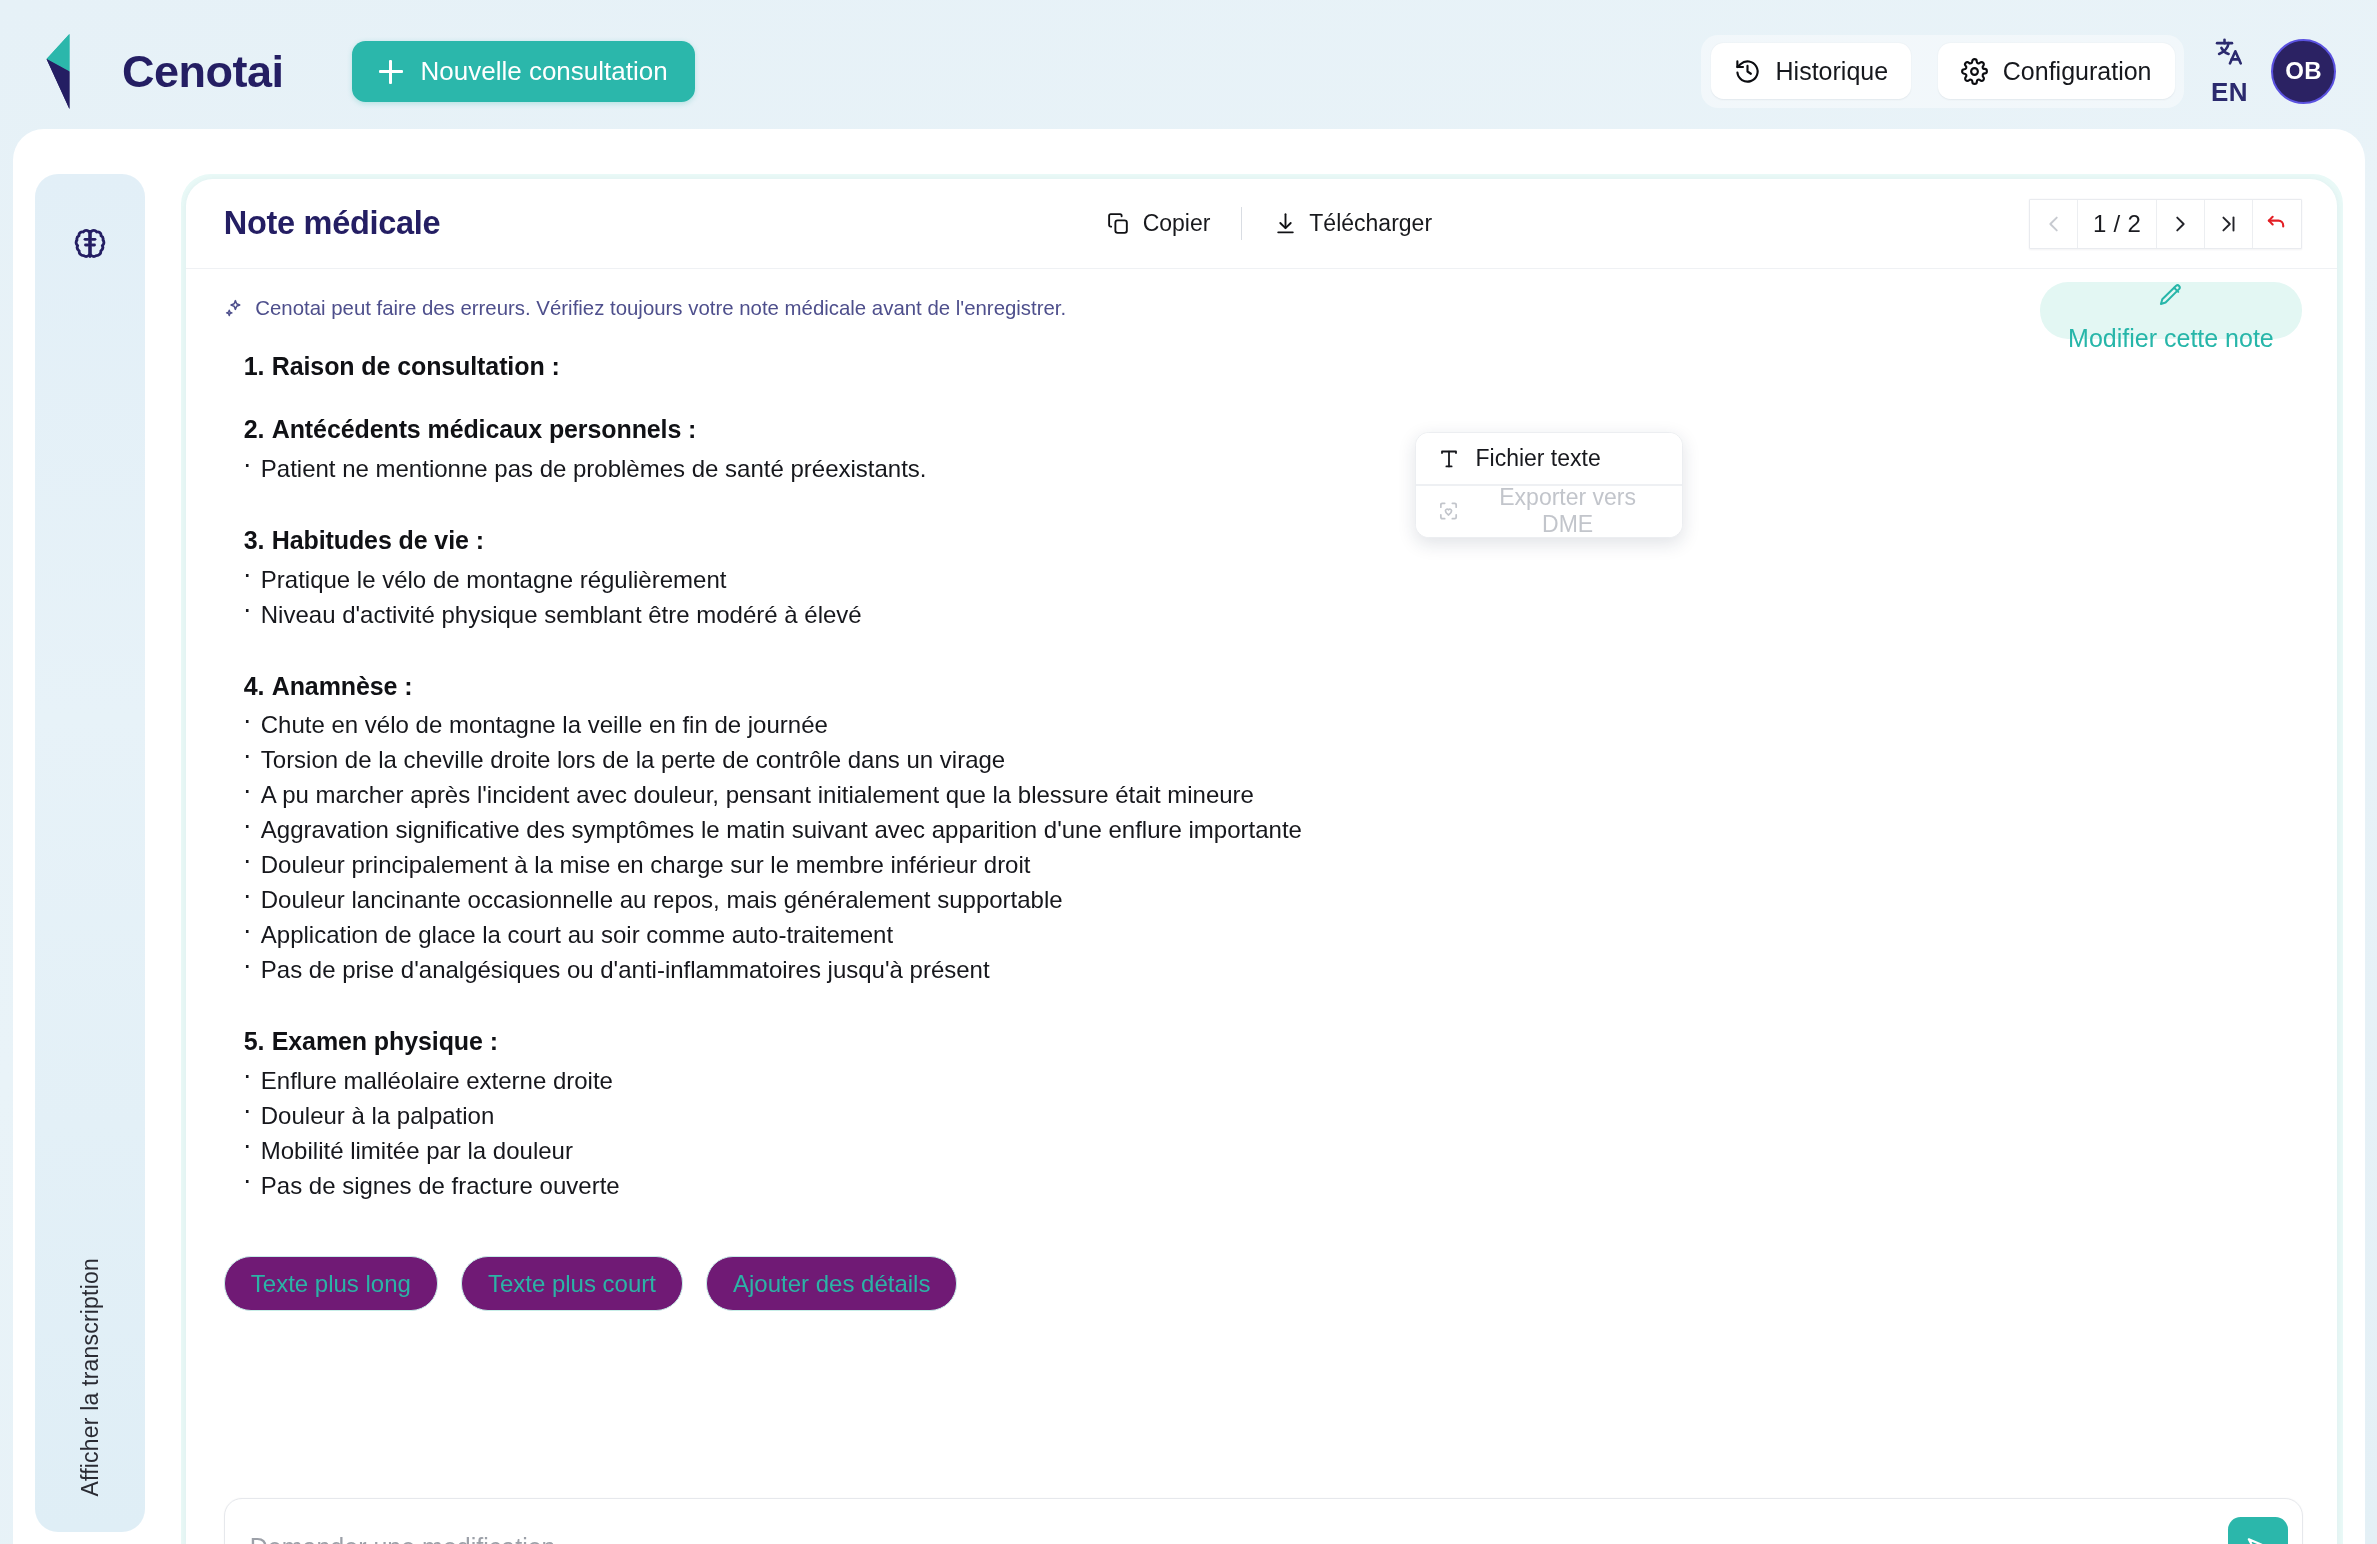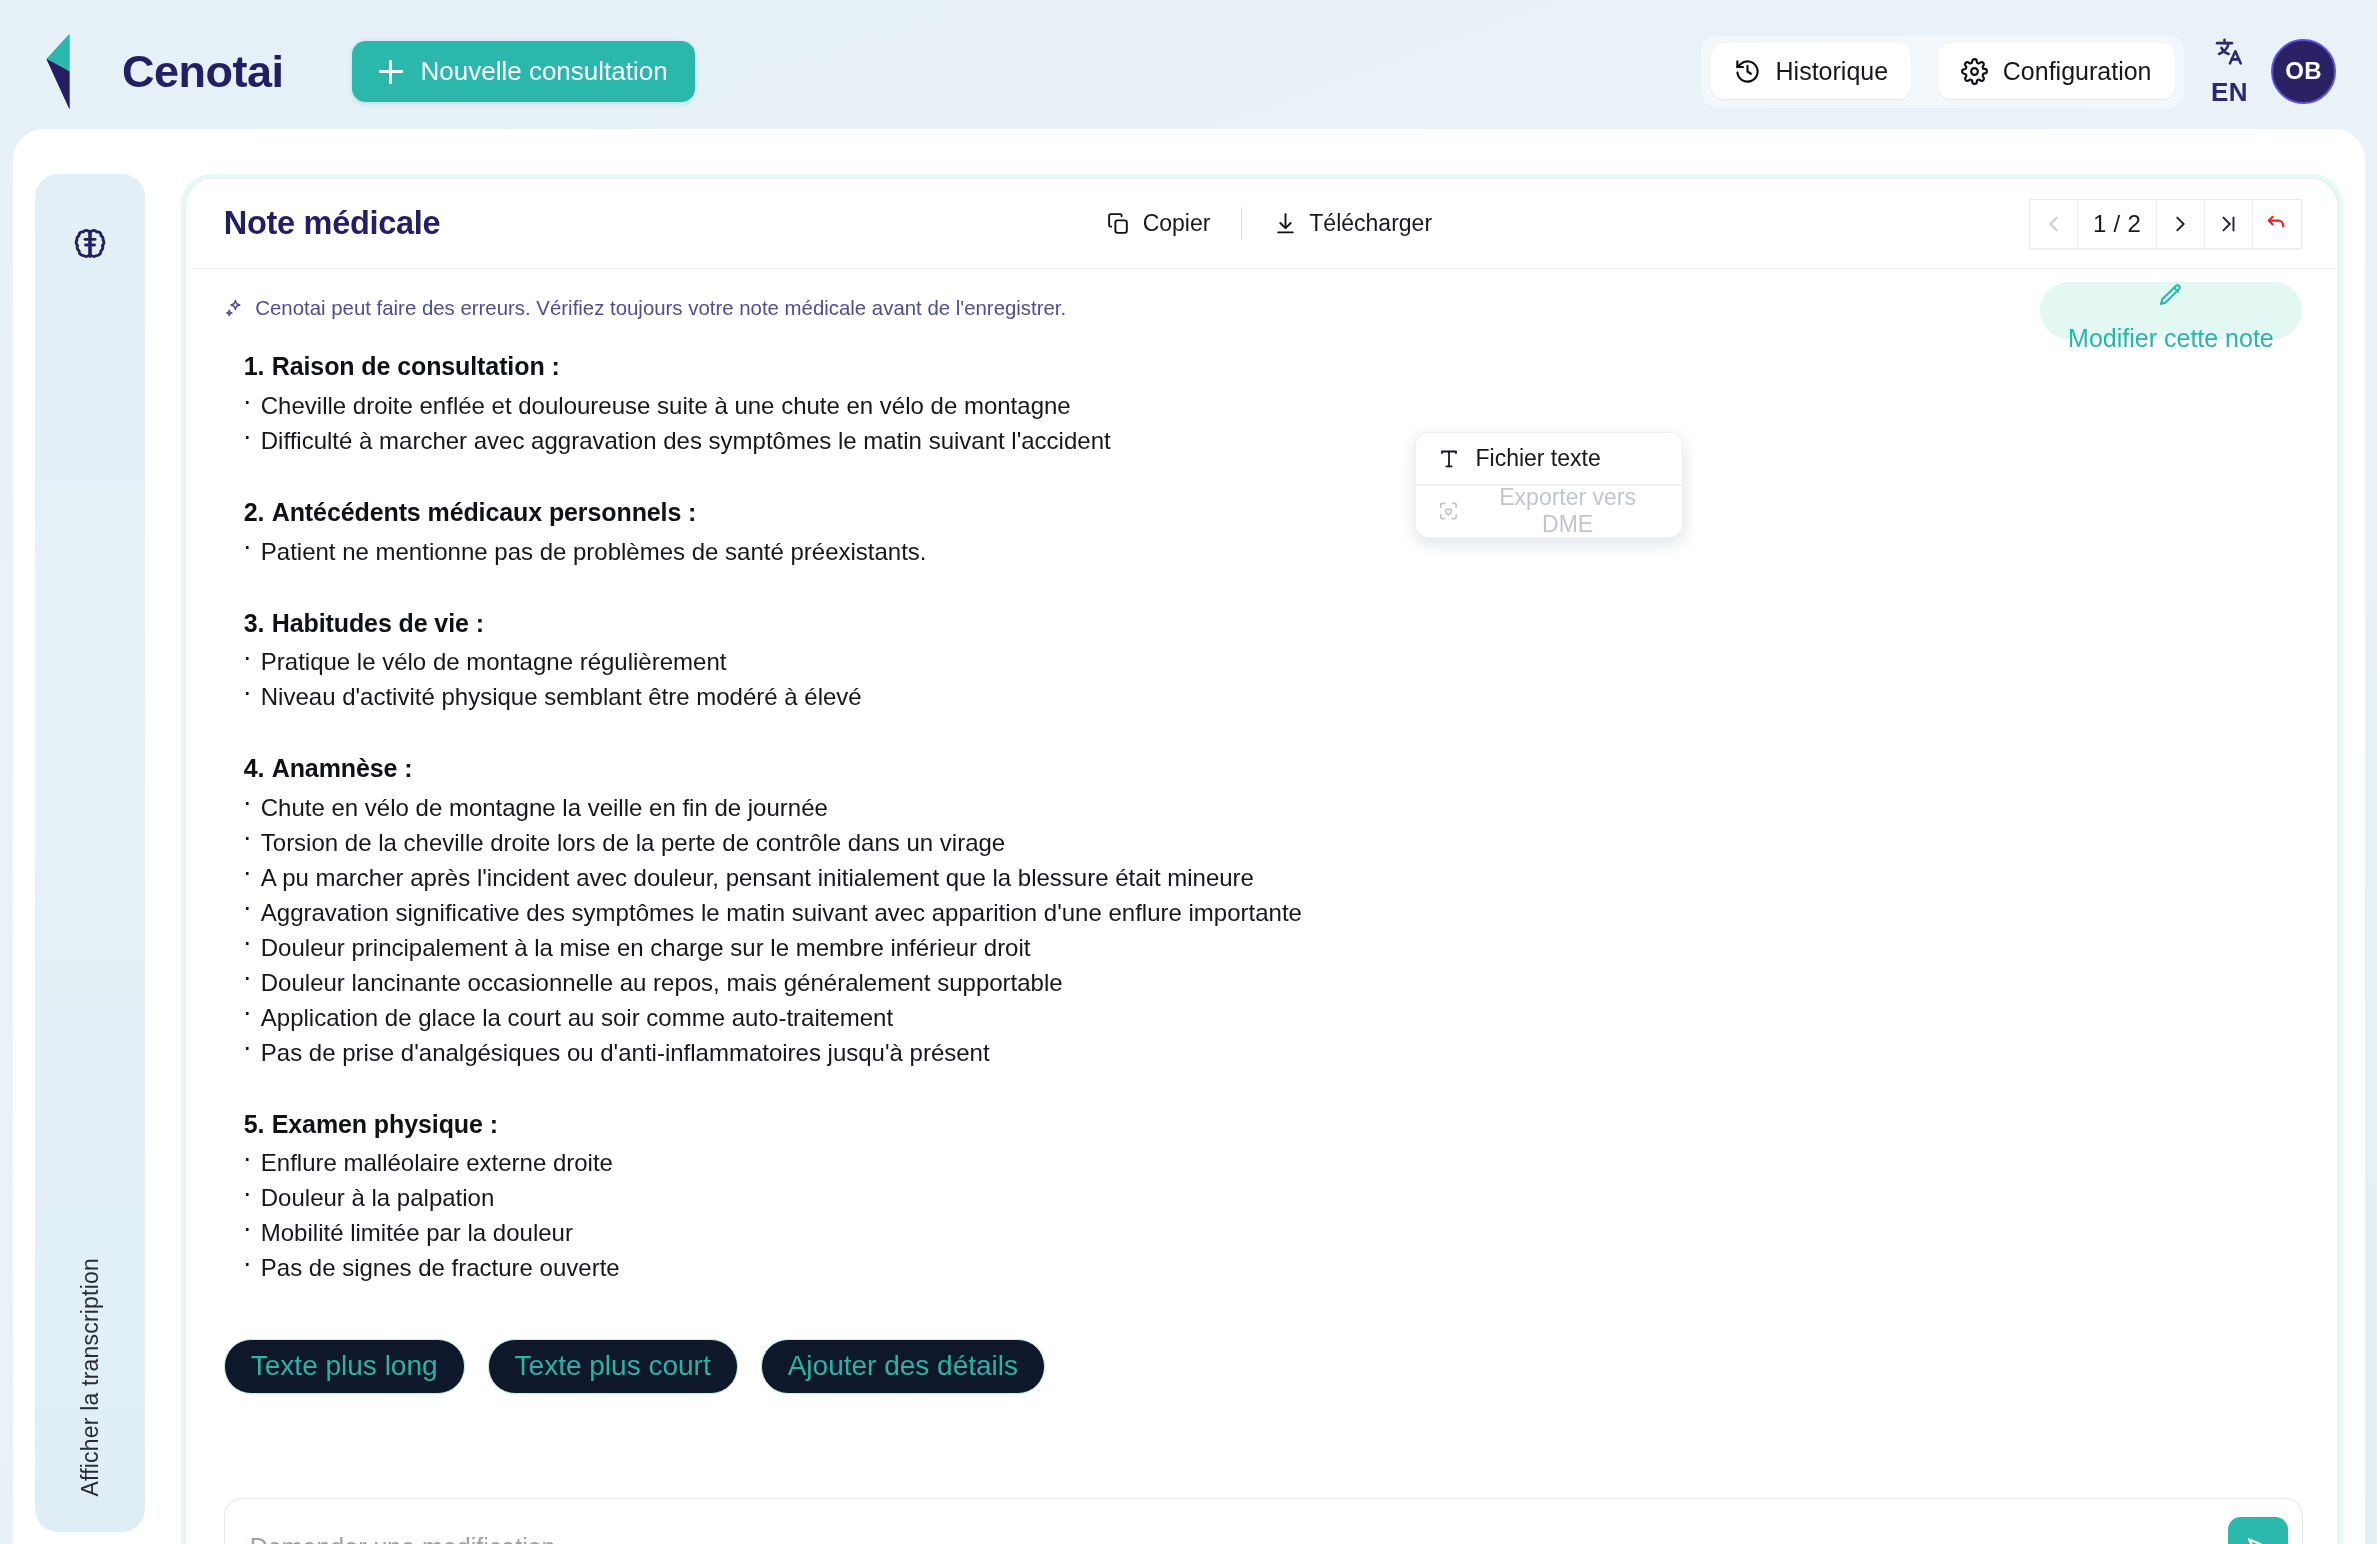--- a/index.html
+++ b/index.html
@@ -359,25 +359,25 @@
   }
 
   
   .chips {
     display: flex;
     gap: 23px;
     padding: 13.6px 0 0 38px;
   }
   .chip {
     height: 55px;
-    background: #0f172a;
+    background: #701a75;
     border: 1.6px solid #c8eee8;
     border-radius: 27px;
     padding: 0 26px;
-    font-size: 28px;
+    font-size: 24px;
     color: #2bb3a6;
     font-family: "Liberation Sans", sans-serif;
     cursor: pointer;
   }
 
   
   .composer {
     position: absolute;
     left: 38px;
     bottom: 32.5px;
@@ -591,24 +591,20 @@
             <span>Modifier cette note</span>
           </button>
         </div>
 
         <div class="note-body">
 
           <div class="sec">
             <div class="sec-title">
               <span class="num">1.</span><span>Raison de consultation :</span>
             </div>
-            <ul class="bullets">
-              <li>Cheville droite enflée et douloureuse suite à une chute en vélo de montagne</li>
-              <li>Difficulté à marcher avec aggravation des symptômes le matin suivant l'accident</li>
-            </ul>
           </div>
 
           <div class="sec">
             <div class="sec-title">
               <span class="num">2.</span><span>Antécédents médicaux personnels :</span>
             </div>
             <ul class="bullets">
               <li>Patient ne mentionne pas de problèmes de santé préexistants.</li>
             </ul>
           </div>

